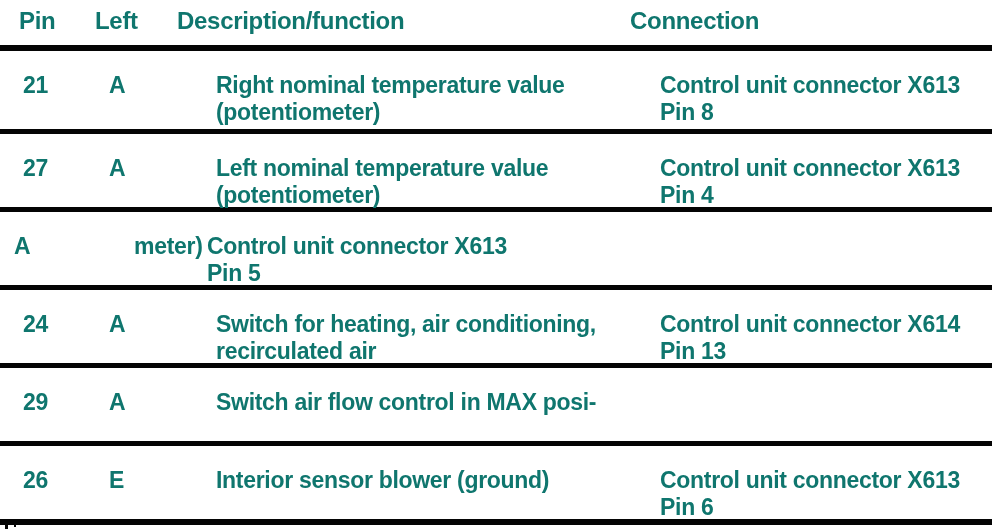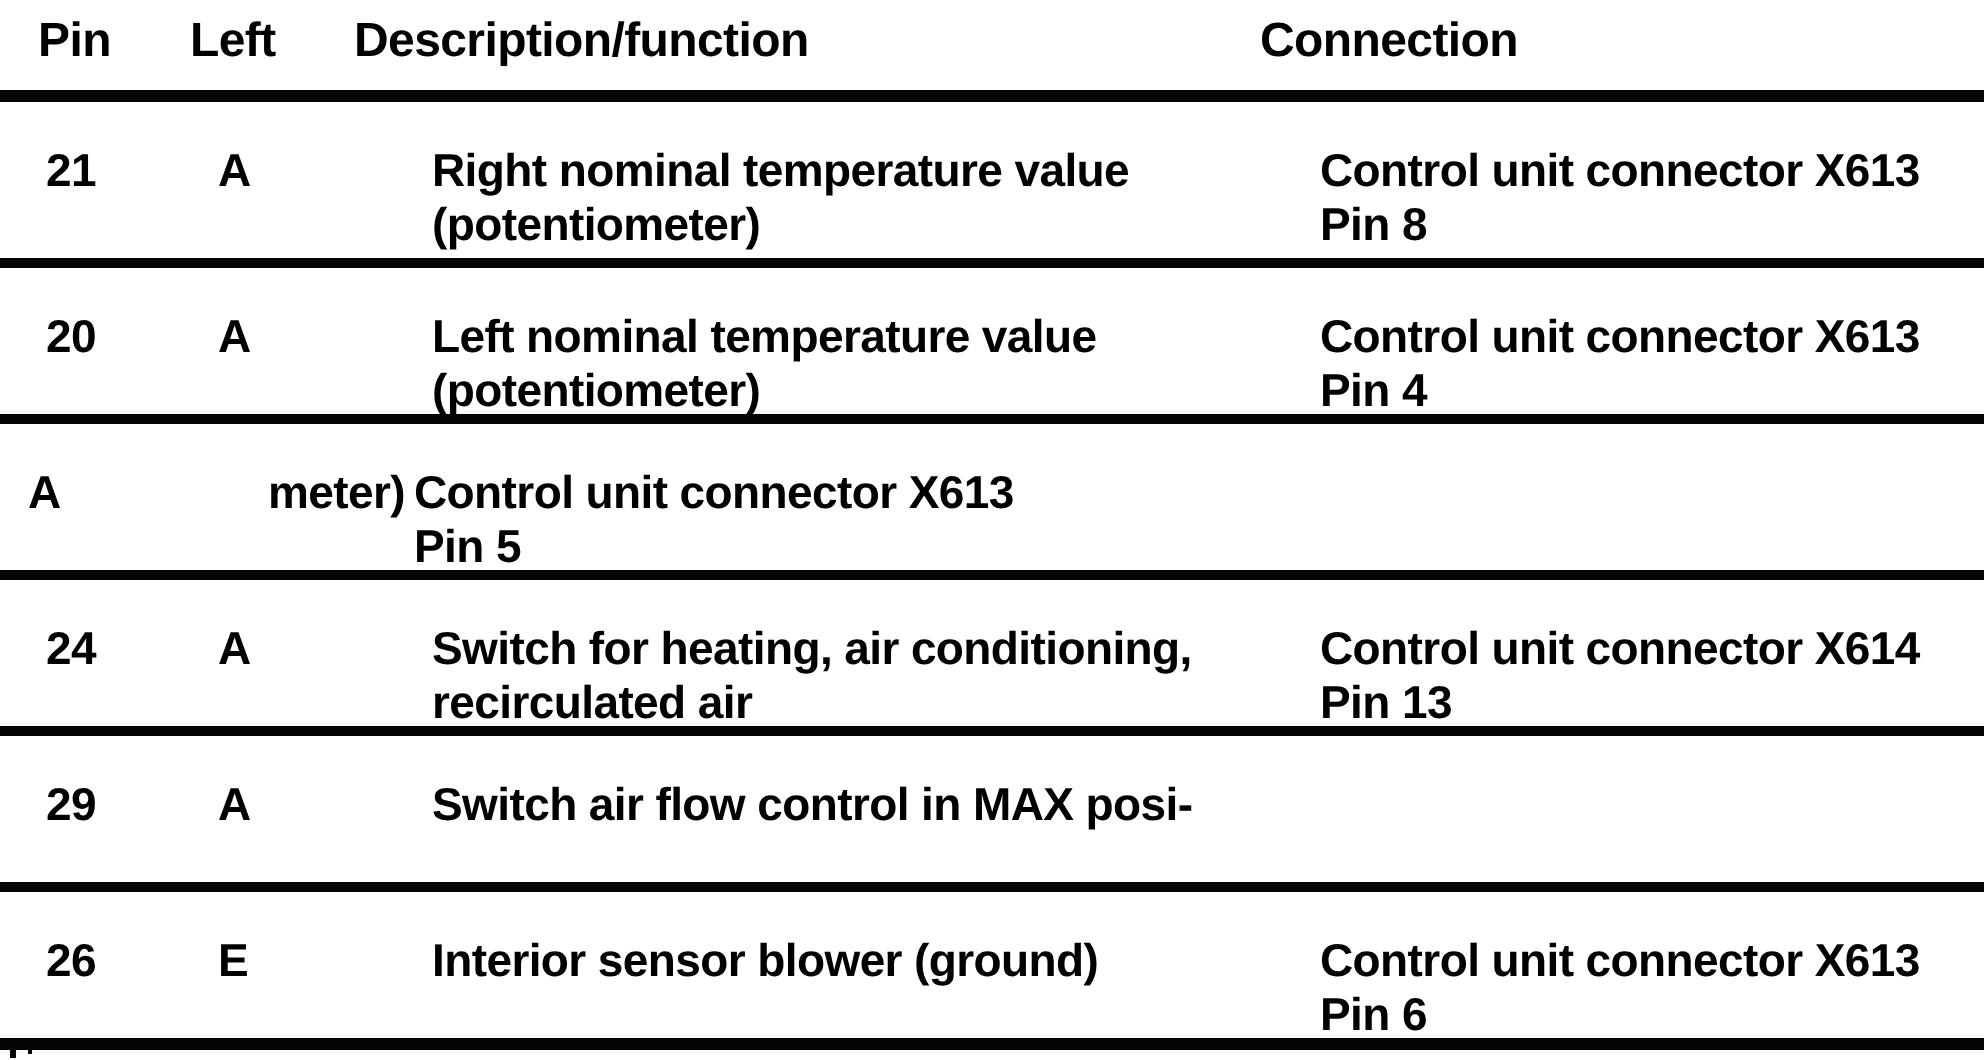--- a/index.html
+++ b/index.html
@@ -5,21 +5,21 @@
   html, body {
     margin: 0;
     padding: 0;
     background: #ffffff;
   }
   .page {
     position: relative;
     width: 992px;
     height: 530px;
     background: #ffffff;
-    color: #000000;
+    color: #0f766e;
     font-family: "Liberation Sans", sans-serif;
     font-weight: 700;
     letter-spacing: -0.3px;
     overflow: hidden;
   }
   .grid4 {
     display: grid;
     grid-template-columns: 95px 82px 453px 1fr;
   }
   .thead {
@@ -74,21 +74,21 @@
         <div class="cell c-desc">
           <div class="line">Right nominal temperature value</div>
           <div class="line">(potentiometer)</div>
         </div>
         <div class="cell c-conn">
           <div class="line">Control unit connector X613</div>
           <div class="line">Pin 8</div>
         </div>
       </div>
       <div class="row grid4">
-        <div class="cell c-pin">20</div>
+        <div class="cell c-pin">27</div>
         <div class="cell c-type">A</div>
         <div class="cell c-desc">
           <div class="line">Left nominal temperature value</div>
           <div class="line">(potentiometer)</div>
         </div>
         <div class="cell c-conn">
           <div class="line">Control unit connector X613</div>
           <div class="line">Pin 4</div>
         </div>
       </div>

